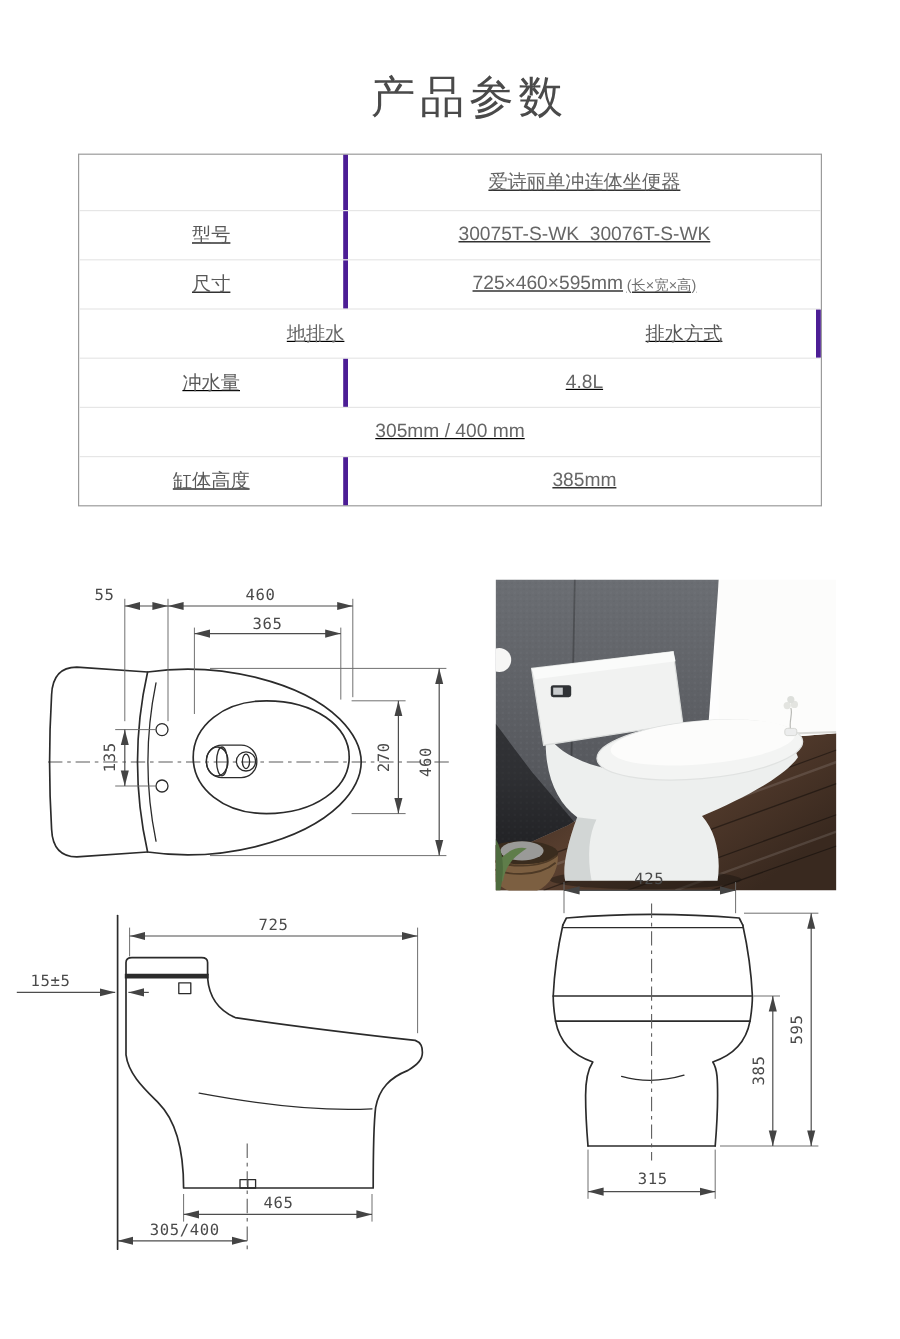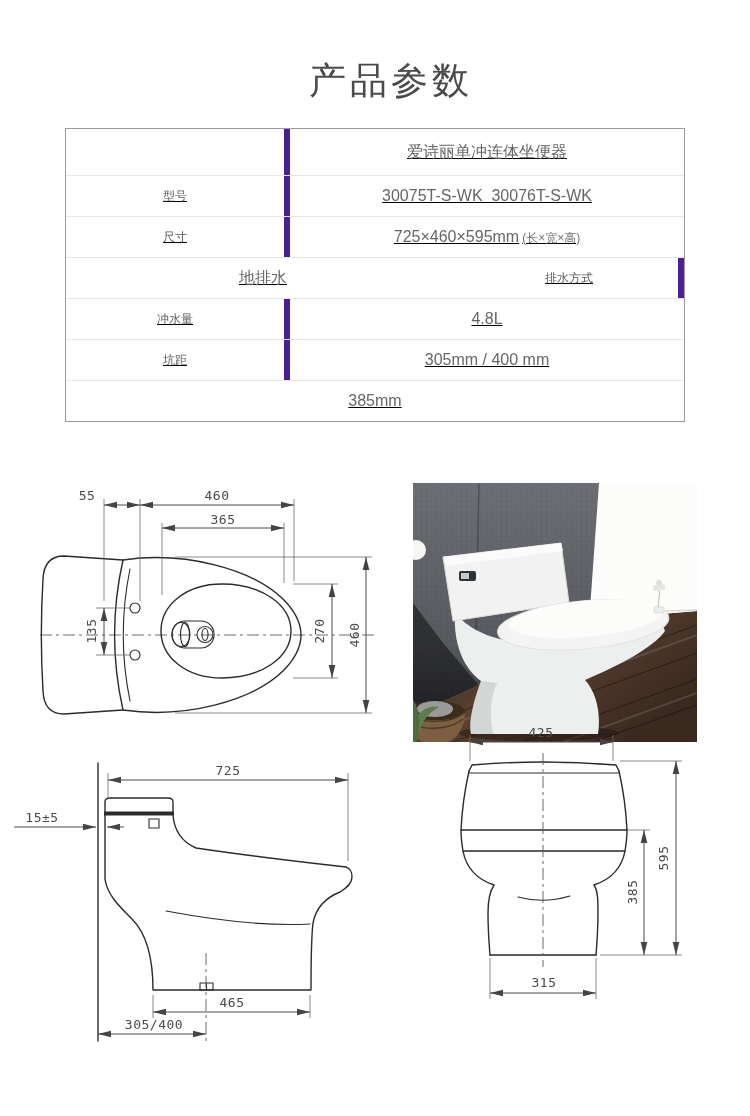--- a/index.html
+++ b/index.html
@@ -11,21 +11,21 @@
     position:absolute;top:40px;left:0;width:100%;margin:16px;text-align:center;
     font-size:37px;font-weight:400;color:#4a4a4a;letter-spacing:4px;
   }
   .spec-table{
     position:absolute;left:65px;top:128px;width:620px;
     border:1px solid #9b9b9b;box-sizing:border-box;background:#fff;
   }
   .trow{display:flex;height:40px;border-top:1px solid #e6e6e6;text-decoration:underline;}
   .trow.header{height:46px;border-top:none;}
   .tcell{display:flex;align-items:center;justify-content:center;box-sizing:border-box;}
-  .tcell.lab{width:224px;border-right:6px solid #4c1d95;color:#595959;font-size:12px;}
+  .tcell.lab{width:224px;border-right:4px solid #4c1d95;color:#595959;font-size:16px;}
   .tcell.val{flex:1;color:#666;font-size:16px;}
   .v-main{white-space:pre-wrap;}
   .v-note{font-size:12px;color:#737373;margin-left:3px;padding-top:2px;}
   .product-name{font-size:16.5px;color:#555;}
   .drawing,.photo{position:absolute;}
   #top-view{left:40px;top:483px;width:338px;height:255px;text-decoration:underline;}
   #photo{left:413px;top:483px;width:284px;height:259px;}
   #side-view{left:10px;top:755px;width:390px;height:300px;}
   #front-view{left:428px;top:715px;width:290px;height:300px;}
   .obj{stroke:#2b2b2b;stroke-width:1.4;fill:none;stroke-linejoin:round;stroke-linecap:round;}
@@ -69,26 +69,26 @@
         </div>
       <div class="tcell lab">排水方式</div>
     </div>
     <div class="trow">
       <div class="tcell lab">冲水量</div>
       <div class="tcell val">
           <span class="v-main">4.8L</span>
         </div>
     </div>
     <div class="trow">
-      <div class="tcell lab">坑距</div>
       <div class="tcell val">
           <span class="v-main">305mm / 400 mm</span>
         </div>
     </div>
     <div class="trow">
+      <div class="tcell lab">缸体高度</div>
       <div class="tcell val">
           <span class="v-main">385mm</span>
         </div>
     </div>
   </div>
 
   <div id="top-view" class="drawing">
     <svg width="338" height="255" viewBox="0 0 338 255">
       <defs>
         <marker id="mt" viewBox="0 0 12 8" markerWidth="13" markerHeight="9" refX="12" refY="4" orient="auto-start-reverse">

